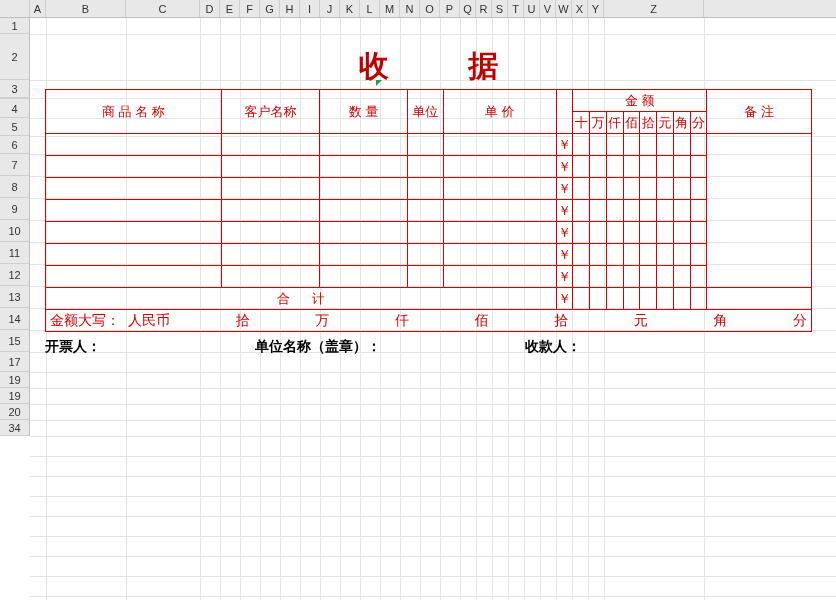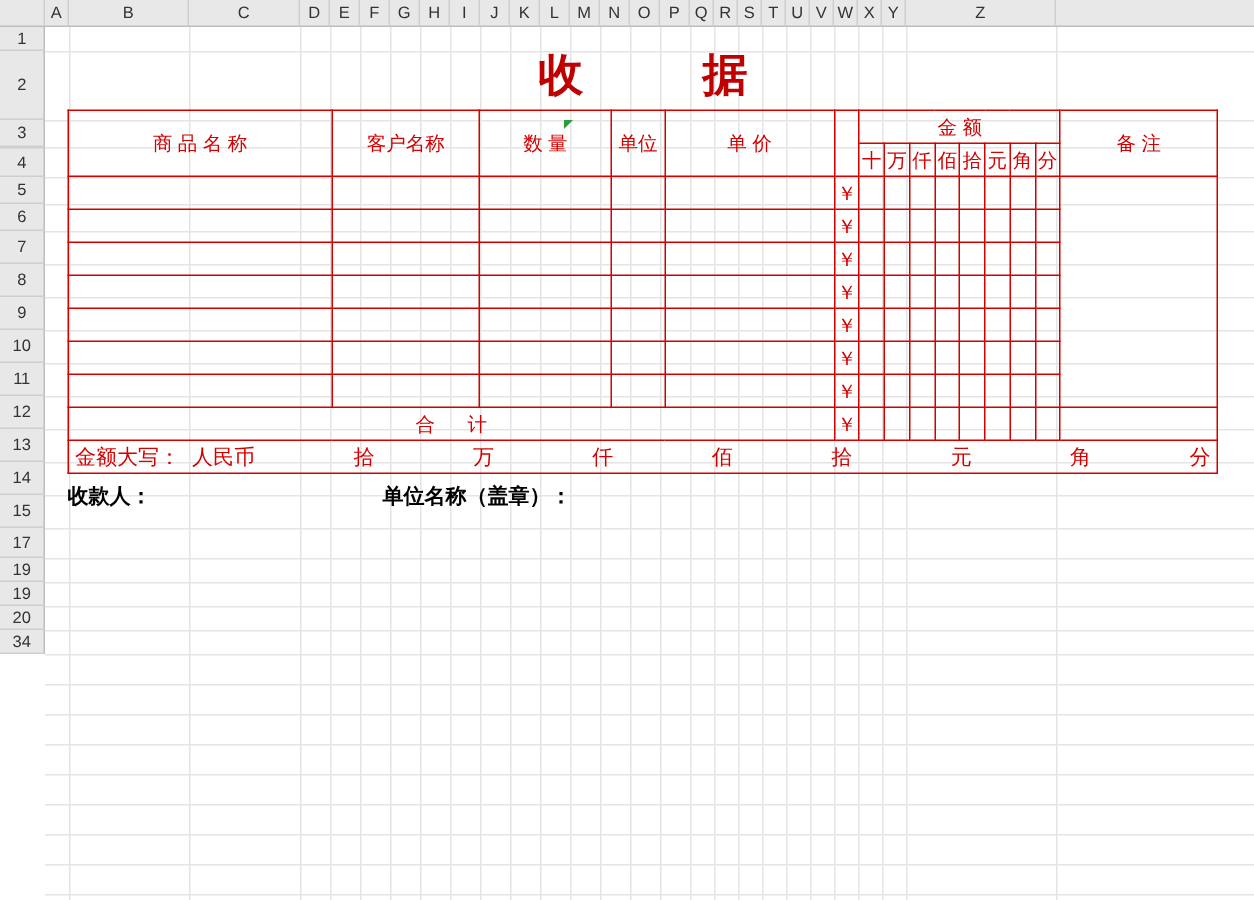--- a/index.html
+++ b/index.html
@@ -50,21 +50,21 @@
     left: 30px; top: 18px;
     right: 0; bottom: 0;
   }
   .gridlines .vline { position:absolute; top:0; bottom:0; width:1px; background:#e4e4e4; }
   .gridlines .hline { position:absolute; left:0; right:0; height:1px; background:#e4e4e4; }
 
   
   .receipt {
     position: absolute;
     left: 45px;
-    top: 30px;
+    top: 46px;
     width: 767px;
     color: #d40000;
   }
   .title {
     text-align: center;
     font-family: "STKaiti","KaiTi",serif;
     font-size: 30px;
     font-weight: bold;
     letter-spacing: 36px;
     color: #c00000;
@@ -453,16 +453,17 @@
     <span>拾</span>
       <span class="gap"></span>
     <span>元</span>
       <span class="gap"></span>
     <span>角</span>
       <span class="gap"></span>
     <span>分</span>
   </div>
 
   <div class="signline">
+    <div>开票人：</div>
+    <div>单位名称（盖章）：</div>
     <div>收款人：</div>
-    <div>单位名称（盖章）：</div>
   </div>
 </div>
 
 </body></html>

